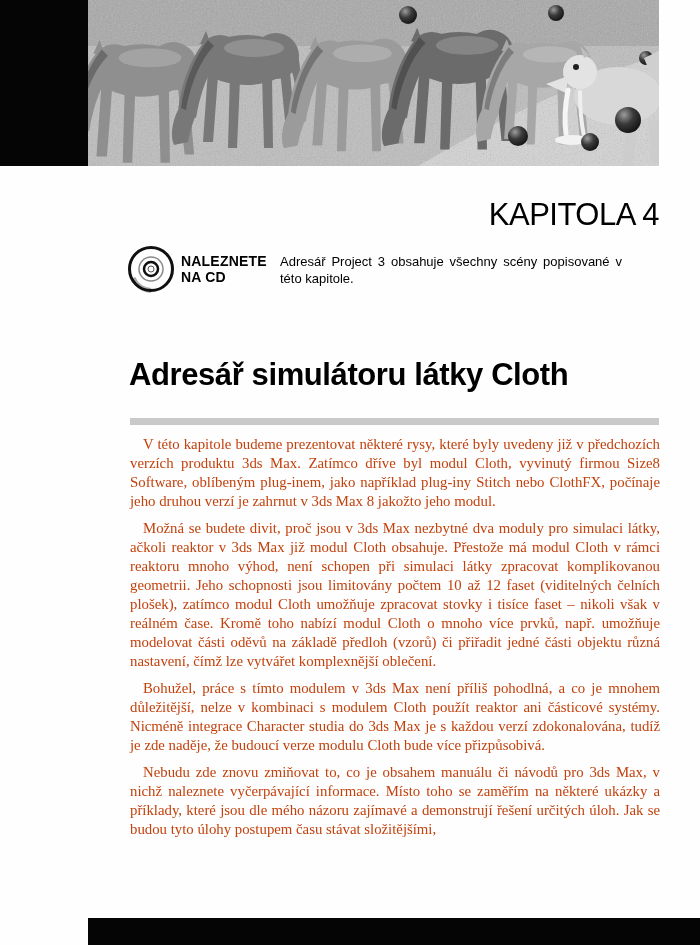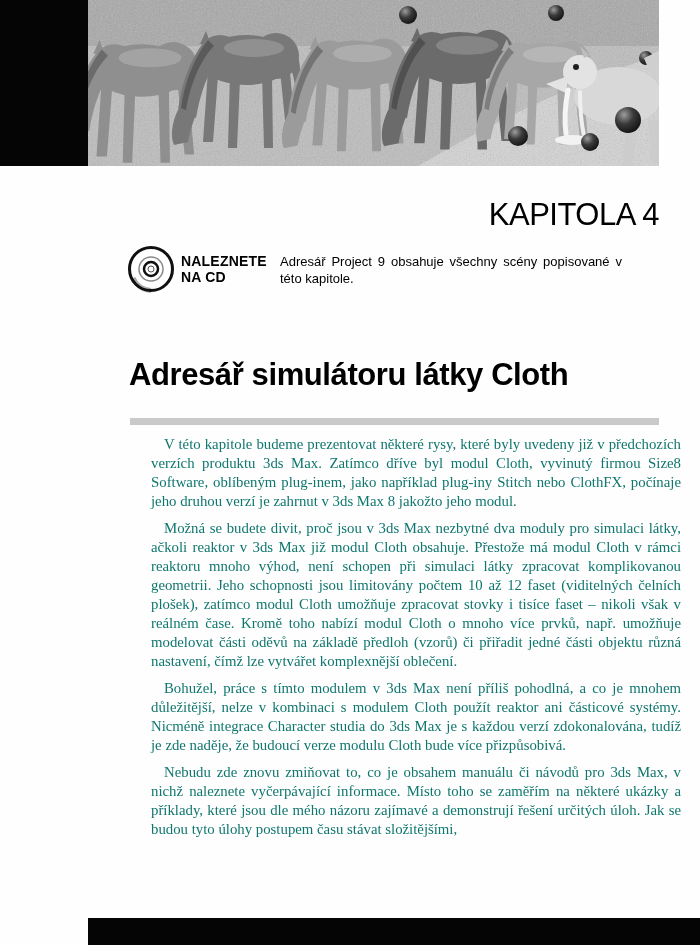--- a/index.html
+++ b/index.html
@@ -34,21 +34,21 @@
     position:absolute; left:129px; top:357px;
     font-size:31px; font-weight:bold; letter-spacing:-0.4px; white-space:nowrap;
   }
   .title-rule {
     position:absolute; left:130px; top:418px; width:529px; height:7px; background:#c9c9c9;
   }
 
   .body-text {
     position:absolute; left:130px; top:435px; width:530px;
     font-family:"Liberation Serif", serif;
-    font-size:14.8px; line-height:19px; text-align:justify; color:#0f766e;margin-left:21px;
+    font-size:14.8px; line-height:19px; text-align:justify; color:#c2410c;
   }
   .body-text p { text-indent:13px; margin:0 0 8px 0; }
 
   .bottom-bar { position:absolute; left:88px; top:918px; width:612px; height:27px; background:#050505; }
 </style>
 </head>
 <body>
 
 <div class="page">
 
@@ -129,21 +129,21 @@
       <circle cx="25" cy="25" r="7" fill="#ffffff" stroke="#101010" stroke-width="2.5"></circle>
       <circle cx="25" cy="25" r="3" fill="none" stroke="#555555" stroke-width="1"></circle>
     </svg>
   </div>
 
   <div class="cd-label">
     <div>NALEZNETE</div>
     <div>NA CD</div>
   </div>
 
-  <p class="cd-text">Adresář Project 9 obsahuje všechny scény popisované v této kapitole.</p>
+  <p class="cd-text">Adresář Project 3 obsahuje všechny scény popisované v této kapitole.</p>
 
   <h1 class="page-title">Adresář simulátoru látky Cloth</h1>
 
   <div class="title-rule"></div>
 
   <div class="body-text">
     <p>V této kapitole budeme prezentovat některé rysy, které byly uvedeny již v předchozích verzích produktu 3ds Max. Zatímco dříve byl modul Cloth, vyvinutý firmou Size8 Software, oblíbeným plug-inem, jako například plug-iny Stitch nebo ClothFX, počínaje jeho druhou verzí je zahrnut v 3ds Max 8 jakožto jeho modul.</p>
     <p>Možná se budete divit, proč jsou v 3ds Max nezbytné dva moduly pro simulaci látky, ačkoli reaktor v 3ds Max již modul Cloth obsahuje. Přestože má modul Cloth v rámci reaktoru mnoho výhod, není schopen při simulaci látky zpracovat komplikovanou geometrii. Jeho schopnosti jsou limitovány počtem 10 až 12 faset (viditelných čelních plošek), zatímco modul Cloth umožňuje zpracovat stovky i tisíce faset – nikoli však v reálném čase. Kromě toho nabízí modul Cloth o mnoho více prvků, např. umožňuje modelovat části oděvů na základě předloh (vzorů) či přiřadit jedné části objektu různá nastavení, čímž lze vytvářet komplexnější oblečení.</p>
     <p>Bohužel, práce s tímto modulem v 3ds Max není příliš pohodlná, a co je mnohem důležitější, nelze v kombinaci s modulem Cloth použít reaktor ani částicové systémy. Nicméně integrace Character studia do 3ds Max je s každou verzí zdokonalována, tudíž je zde naděje, že budoucí verze modulu Cloth bude více přizpůsobivá.</p>
     <p>Nebudu zde znovu zmiňovat to, co je obsahem manuálu či návodů pro 3ds Max, v nichž naleznete vyčerpávající informace. Místo toho se zaměřím na některé ukázky a příklady, které jsou dle mého názoru zajímavé a demonstrují řešení určitých úloh. Jak se budou tyto úlohy postupem času stávat složitějšími,</p>

